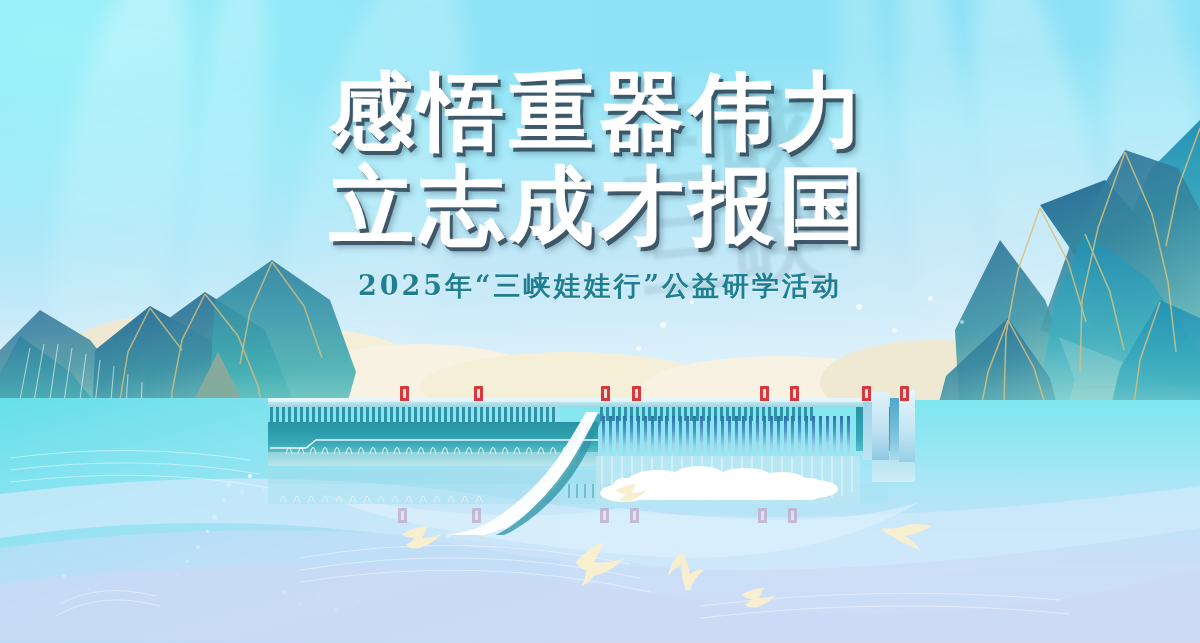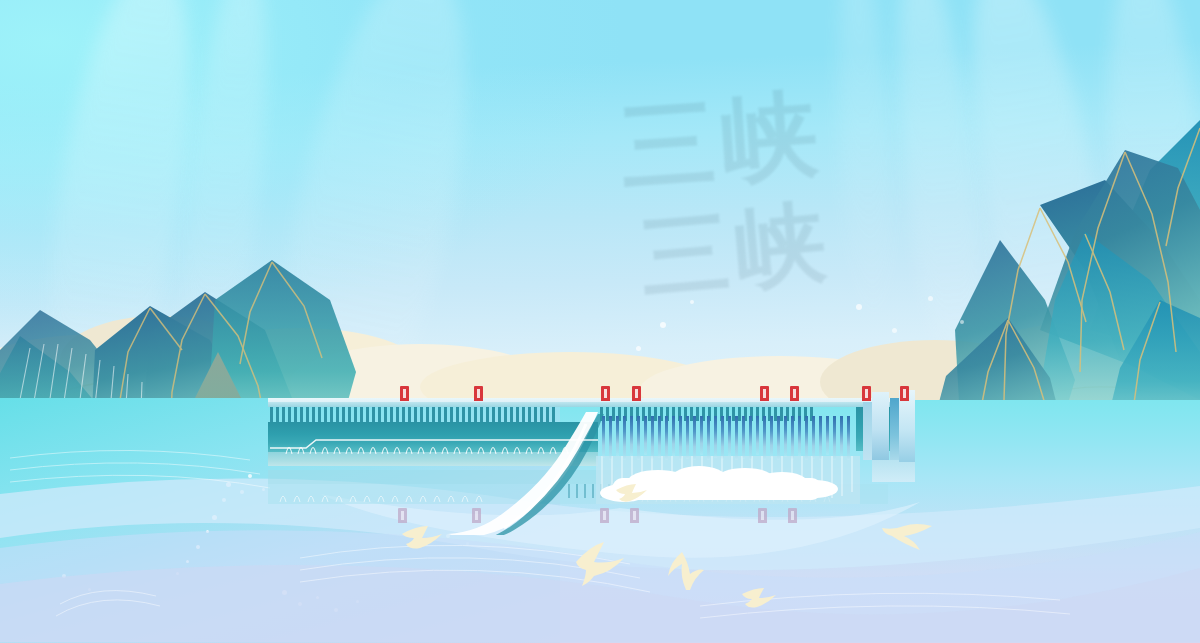--- a/index.html
+++ b/index.html
@@ -630,14 +630,19 @@
   <svg class="bird" style="left:398px;top:524px;width:50px;height:34px;" viewBox="0 0 50 34">
     <path d="M4,10 q14,-8 26,-8 q-4,8 -6,12 q10,0 20,-4 q-10,10 -22,14 q-10,2 -14,-4 q6,-2 8,-6 q-8,0 -12,-4 Z" fill="#f7efcf"></path>
   </svg>
   <svg class="bird" style="left:740px;top:586px;width:44px;height:32px;" viewBox="0 0 44 32">
     <path d="M2,8 q12,-6 22,-6 q-4,7 -5,10 q9,0 17,-3 q-9,9 -19,12 q-8,2 -12,-3 q5,-2 7,-5 q-7,0 -10,-5 Z" fill="#f7efcf"></path>
   </svg>
   <svg class="bird" style="left:614px;top:482px;width:40px;height:28px;" viewBox="0 0 40 28">
     <path d="M2,8 q11,-6 20,-6 q-3,6 -4,9 q8,0 15,-3 q-8,8 -17,11 q-7,2 -11,-2 q5,-2 6,-5 q-6,0 -9,-4 Z" fill="#f7efcf"></path>
   </svg>
 
+  <div class="titlewrap">
+    <div class="tline l1">感悟重器伟力</div>
+    <div class="tline l2">立志成才报国</div>
+    <div class="subtitle">2025年“三峡娃娃行”公益研学活动</div>
+  </div>
 
 </div>
 
 </body></html>

